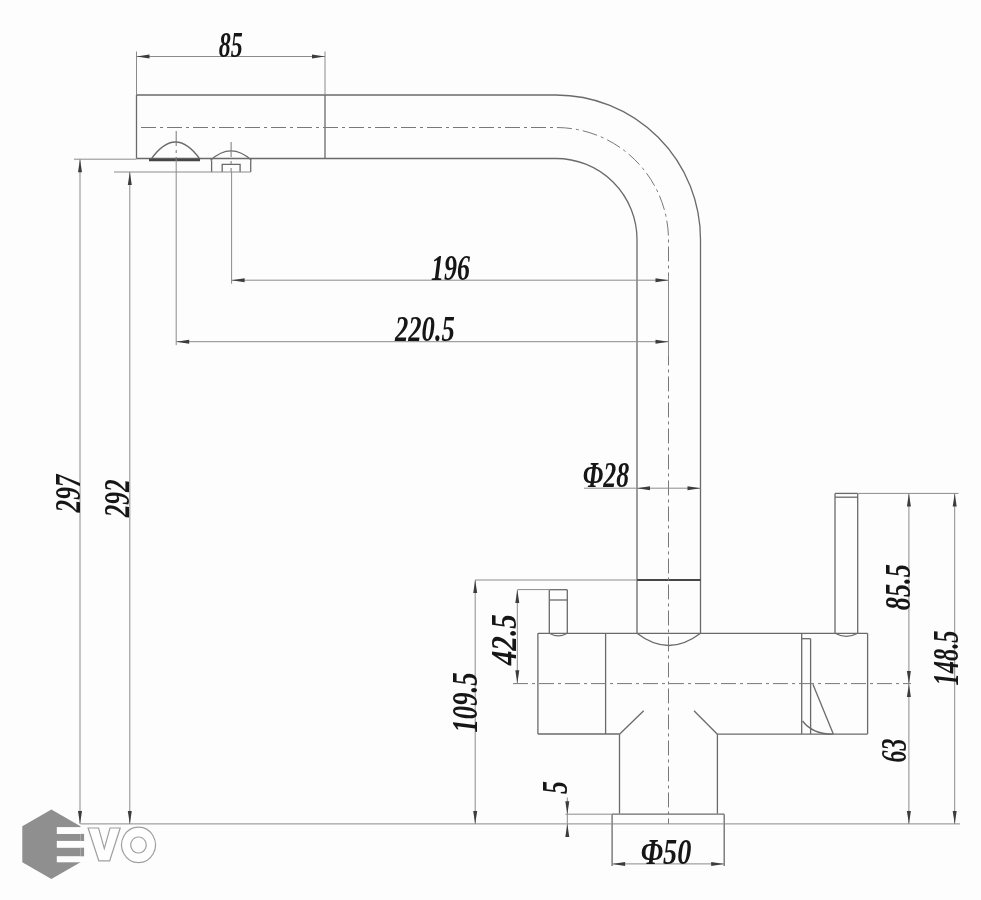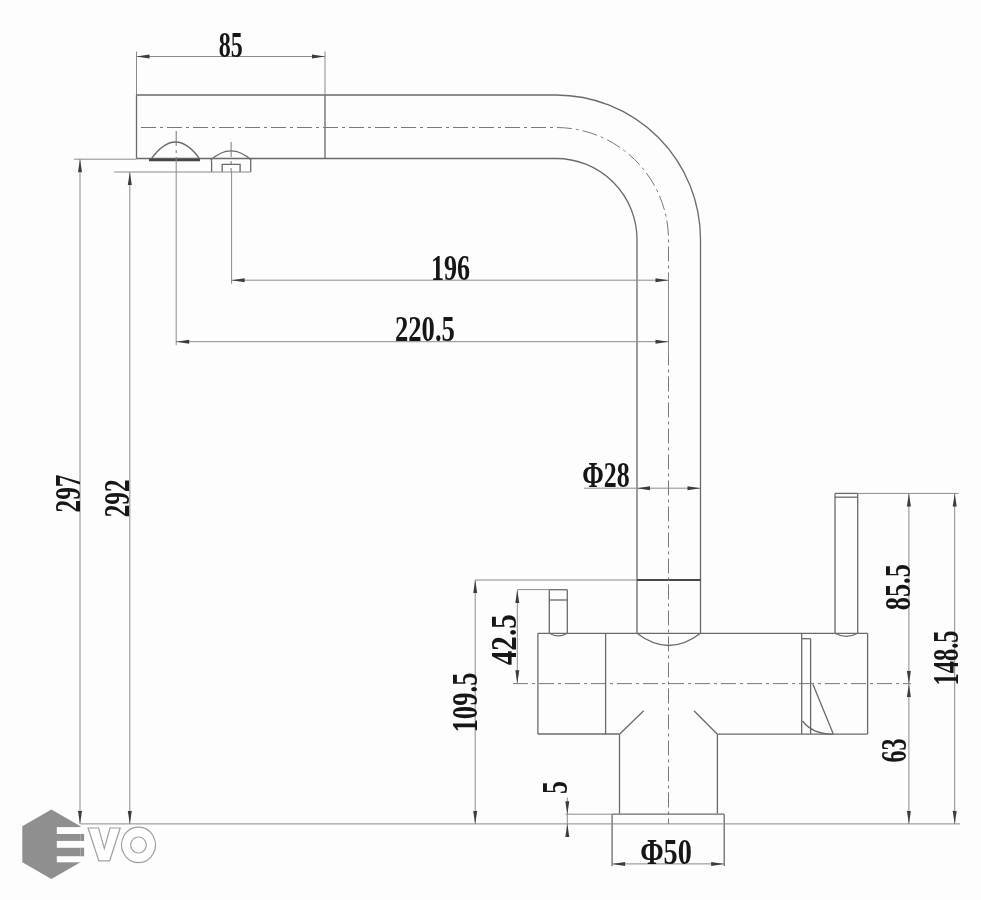--- a/index.html
+++ b/index.html
@@ -1,16 +1,16 @@
 <!DOCTYPE html>
 <html><head>
 <meta charset="utf-8">
 <style>
   html,body{margin:0;padding:0;background:#fdfdfd;}
-  #c{position:relative;width:981px;height:900px;background:#fdfdfd;overflow:hidden;}
+  #c{position:relative;width:981px;height:900px;background:#fdfdfd;overflow:hidden;font-style:italic;}
   svg{position:absolute;left:0;top:0;filter:blur(0.33px);}
   text{font-family:"Liberation Serif",serif;fill:#161616;}
 </style>
 </head>
 <body>
 <div id="c">
 <svg width="981" height="900" viewBox="0 0 981 900">
 <g fill="none" stroke="#6a6a6a" stroke-width="1.3">
 
   <path d="M136.5,95 H556 A144.5,144.5 0 0 1 700.5,239.5 V633.3"></path>

